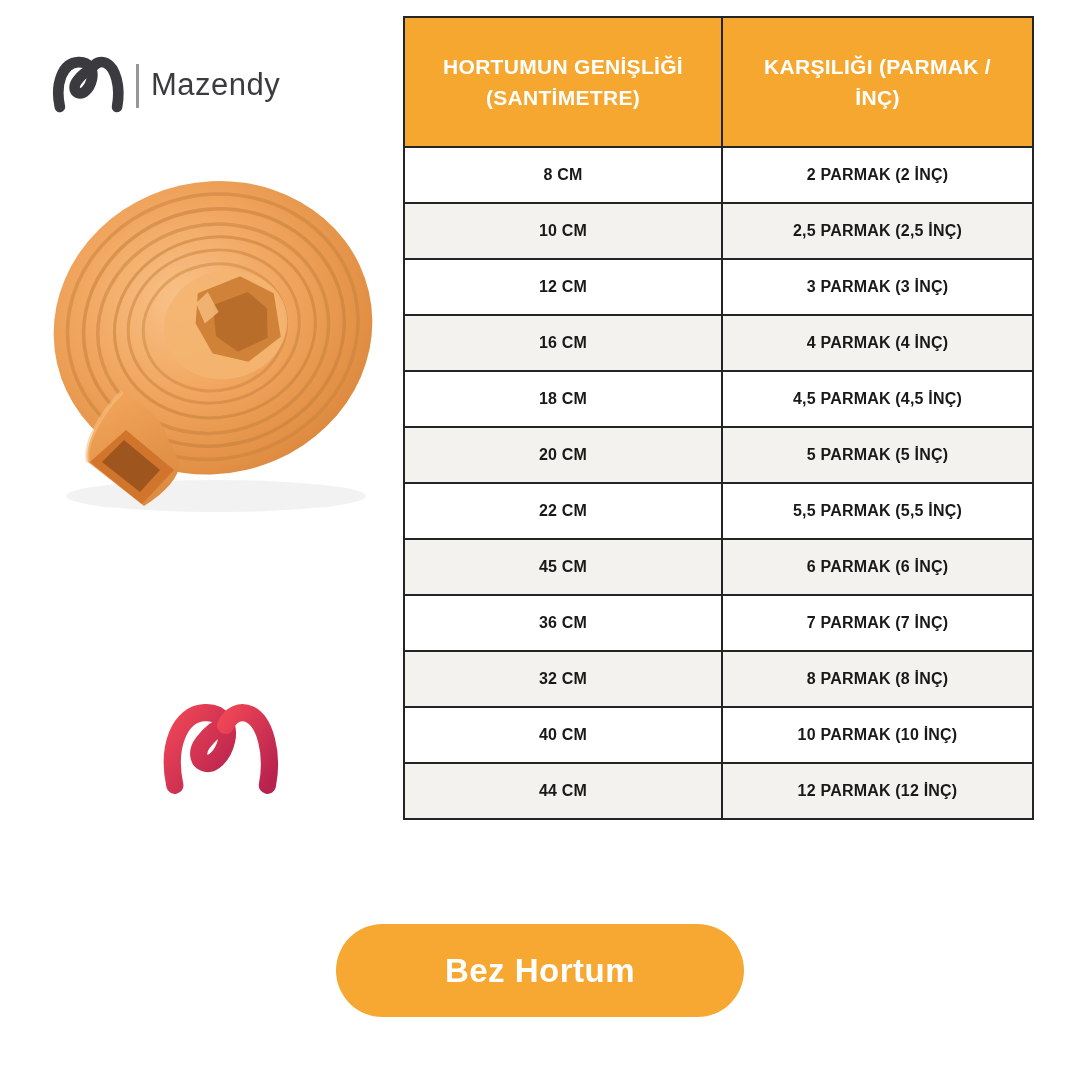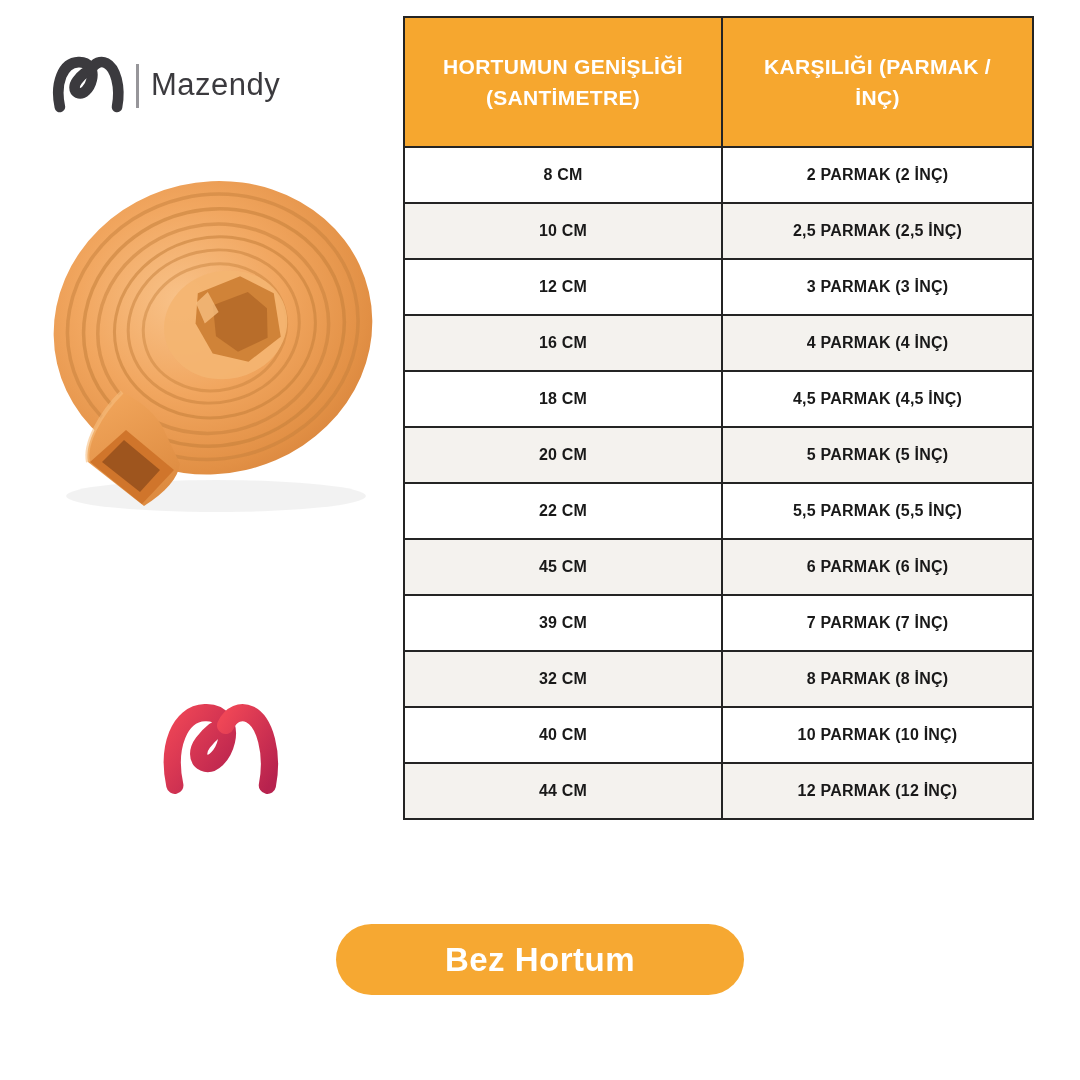--- a/index.html
+++ b/index.html
@@ -34,21 +34,21 @@
     padding:12px 28px; letter-spacing:0.3px;
   }
   .size-table td {
     height:52px; font-size:16px; font-weight:bold;
     color:var(--cell-text); background:#ffffff; letter-spacing:0.2px;margin-left:8px;
   }
   .size-table tbody tr:nth-child(even) td { background:var(--row-alt-bg); }
 
   
   .cta-button {
-    position:absolute; left:336px; top:924px; width:408px; height:71px;
+    position:absolute; left:336px; top:924px; width:408px; height:93px;
     border-radius:47px; background:var(--button-bg); border:none;
     display:flex; align-items:center; justify-content:center; cursor:pointer;
   }
   .cta-button span {
     color:#ffffff; font-size:33px; font-weight:bold; letter-spacing:0.5px;
   }
 
   .hose { position:absolute; left:26px; top:156px; }
   .red-logo { position:absolute; left:162px; top:700px; }
 </style>
@@ -162,21 +162,21 @@
       <td>5,5 PARMAK (5,5 İNÇ)</td>
     </tr>
 
     <tr>
       <td>45 CM</td>
       <td>6 PARMAK (6 İNÇ)</td>
     </tr>
 
 
     <tr>
-      <td>39 CM</td>
+      <td>36 CM</td>
       <td>7 PARMAK (7 İNÇ)</td>
     </tr>
 
     <tr>
       <td>32 CM</td>
       <td>8 PARMAK (8 İNÇ)</td>
     </tr>
 
     <tr>
       <td>40 CM</td>

